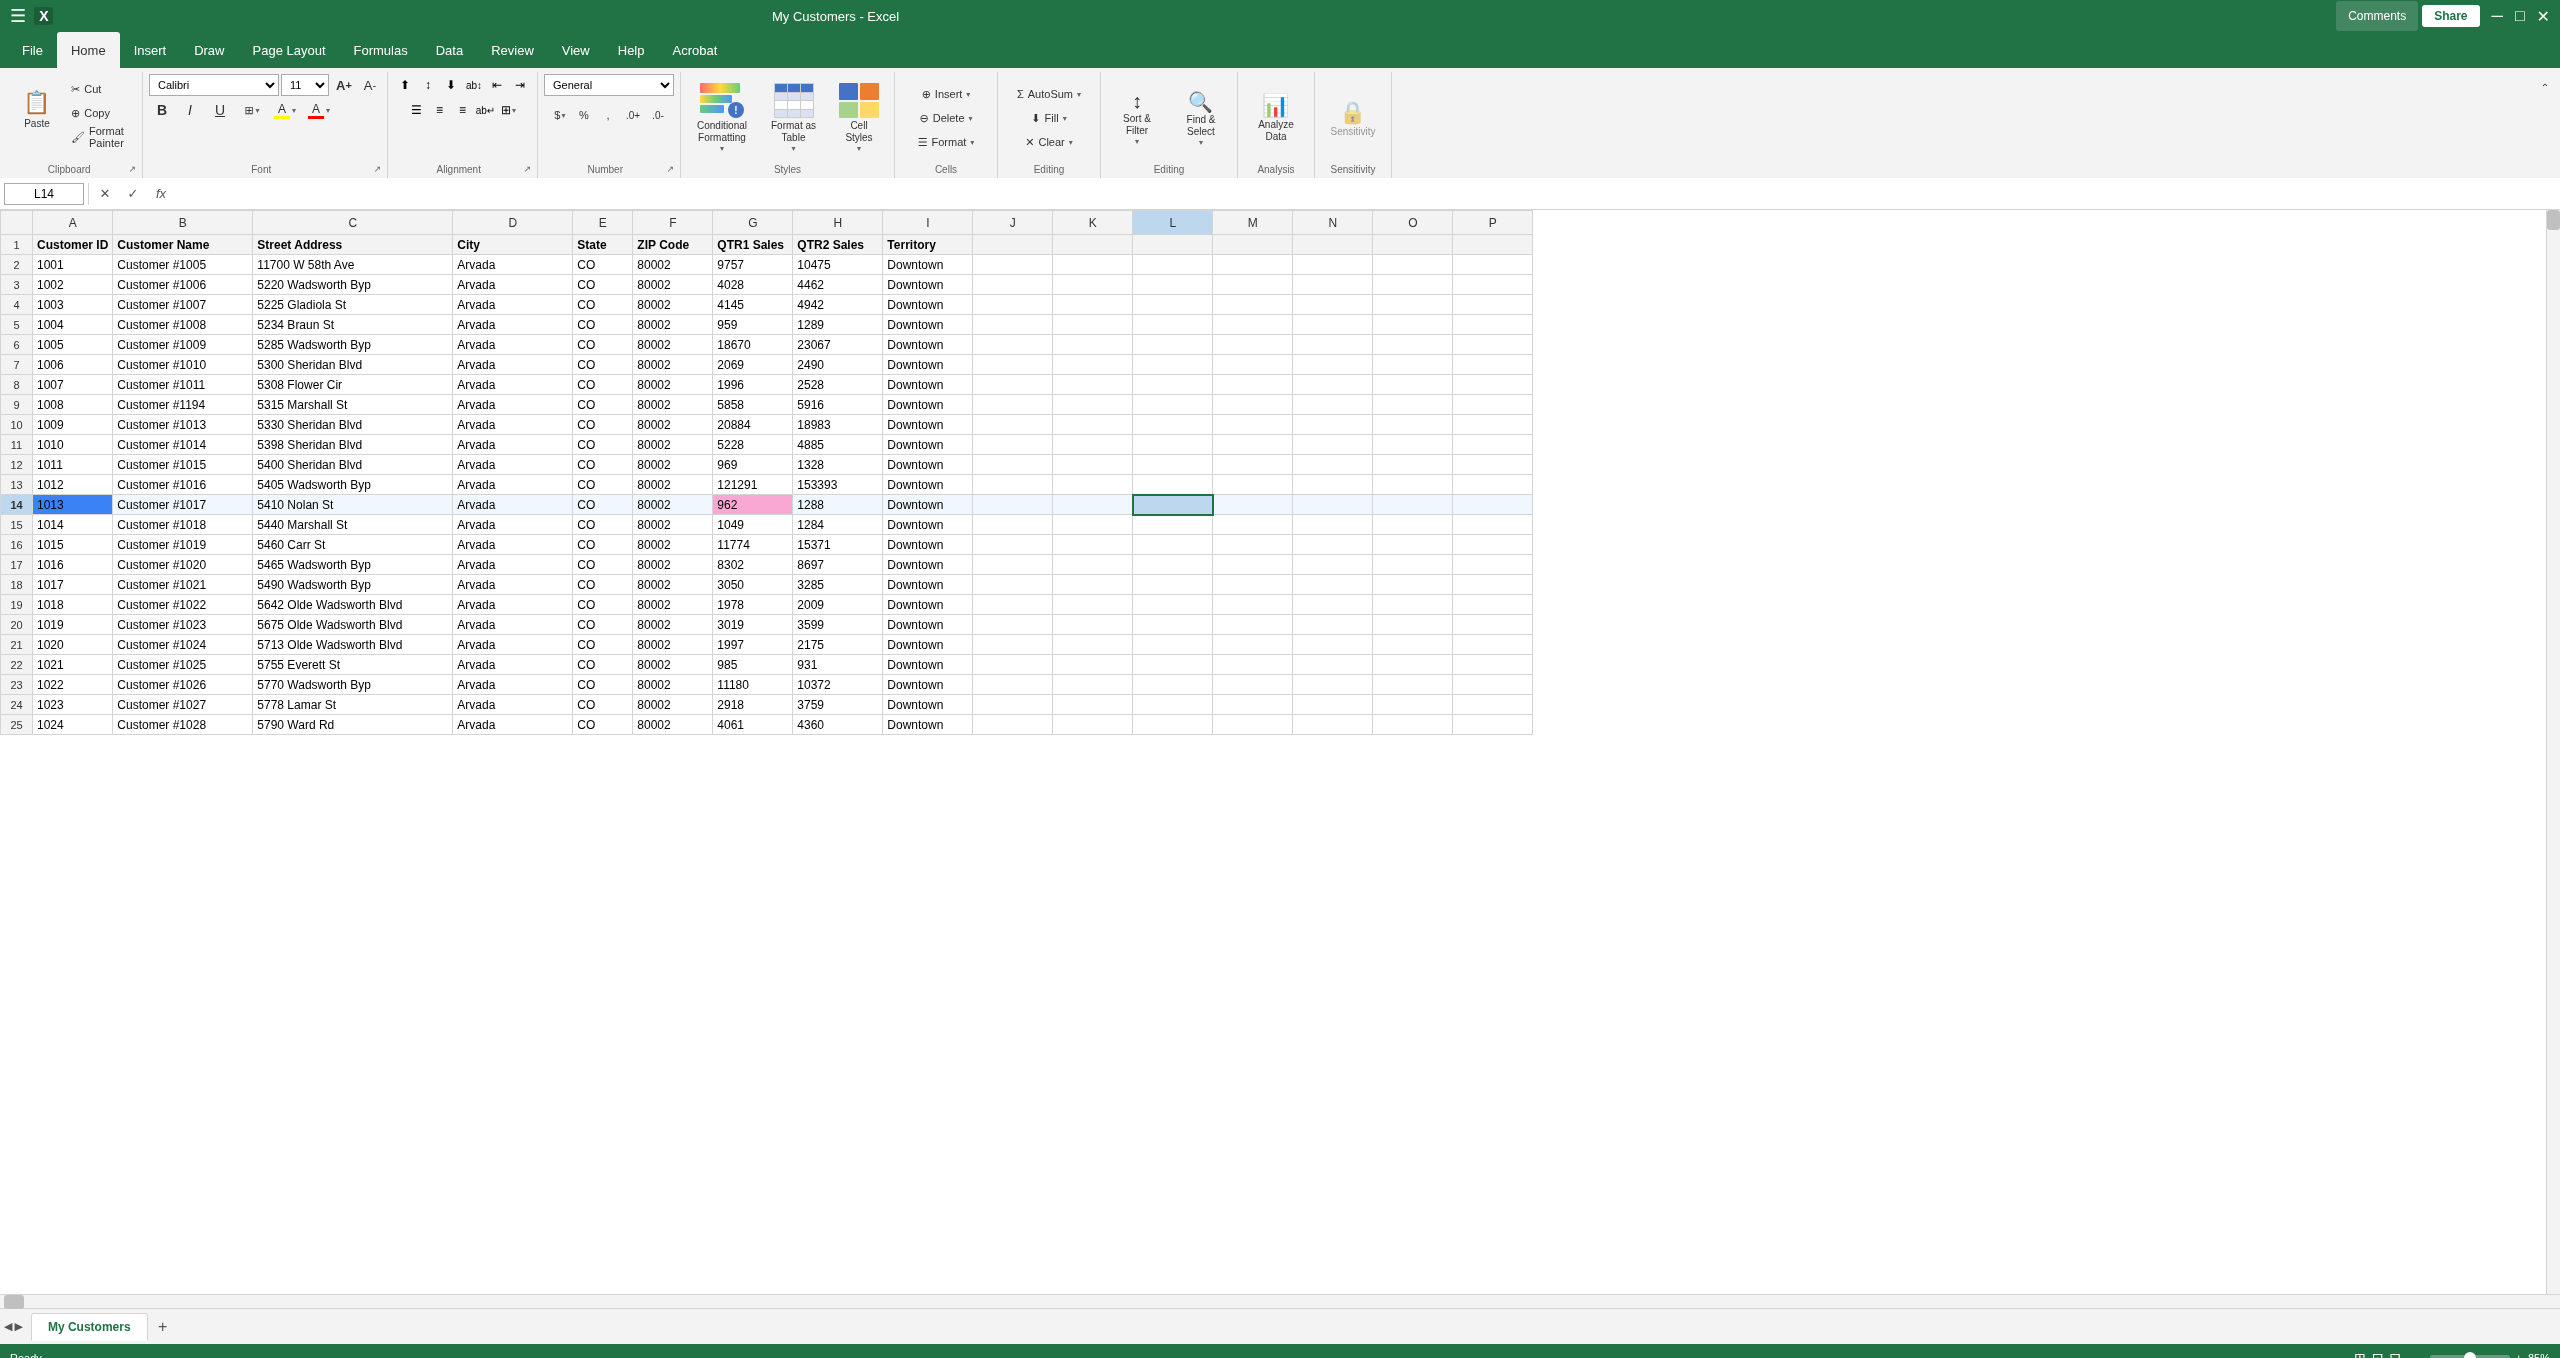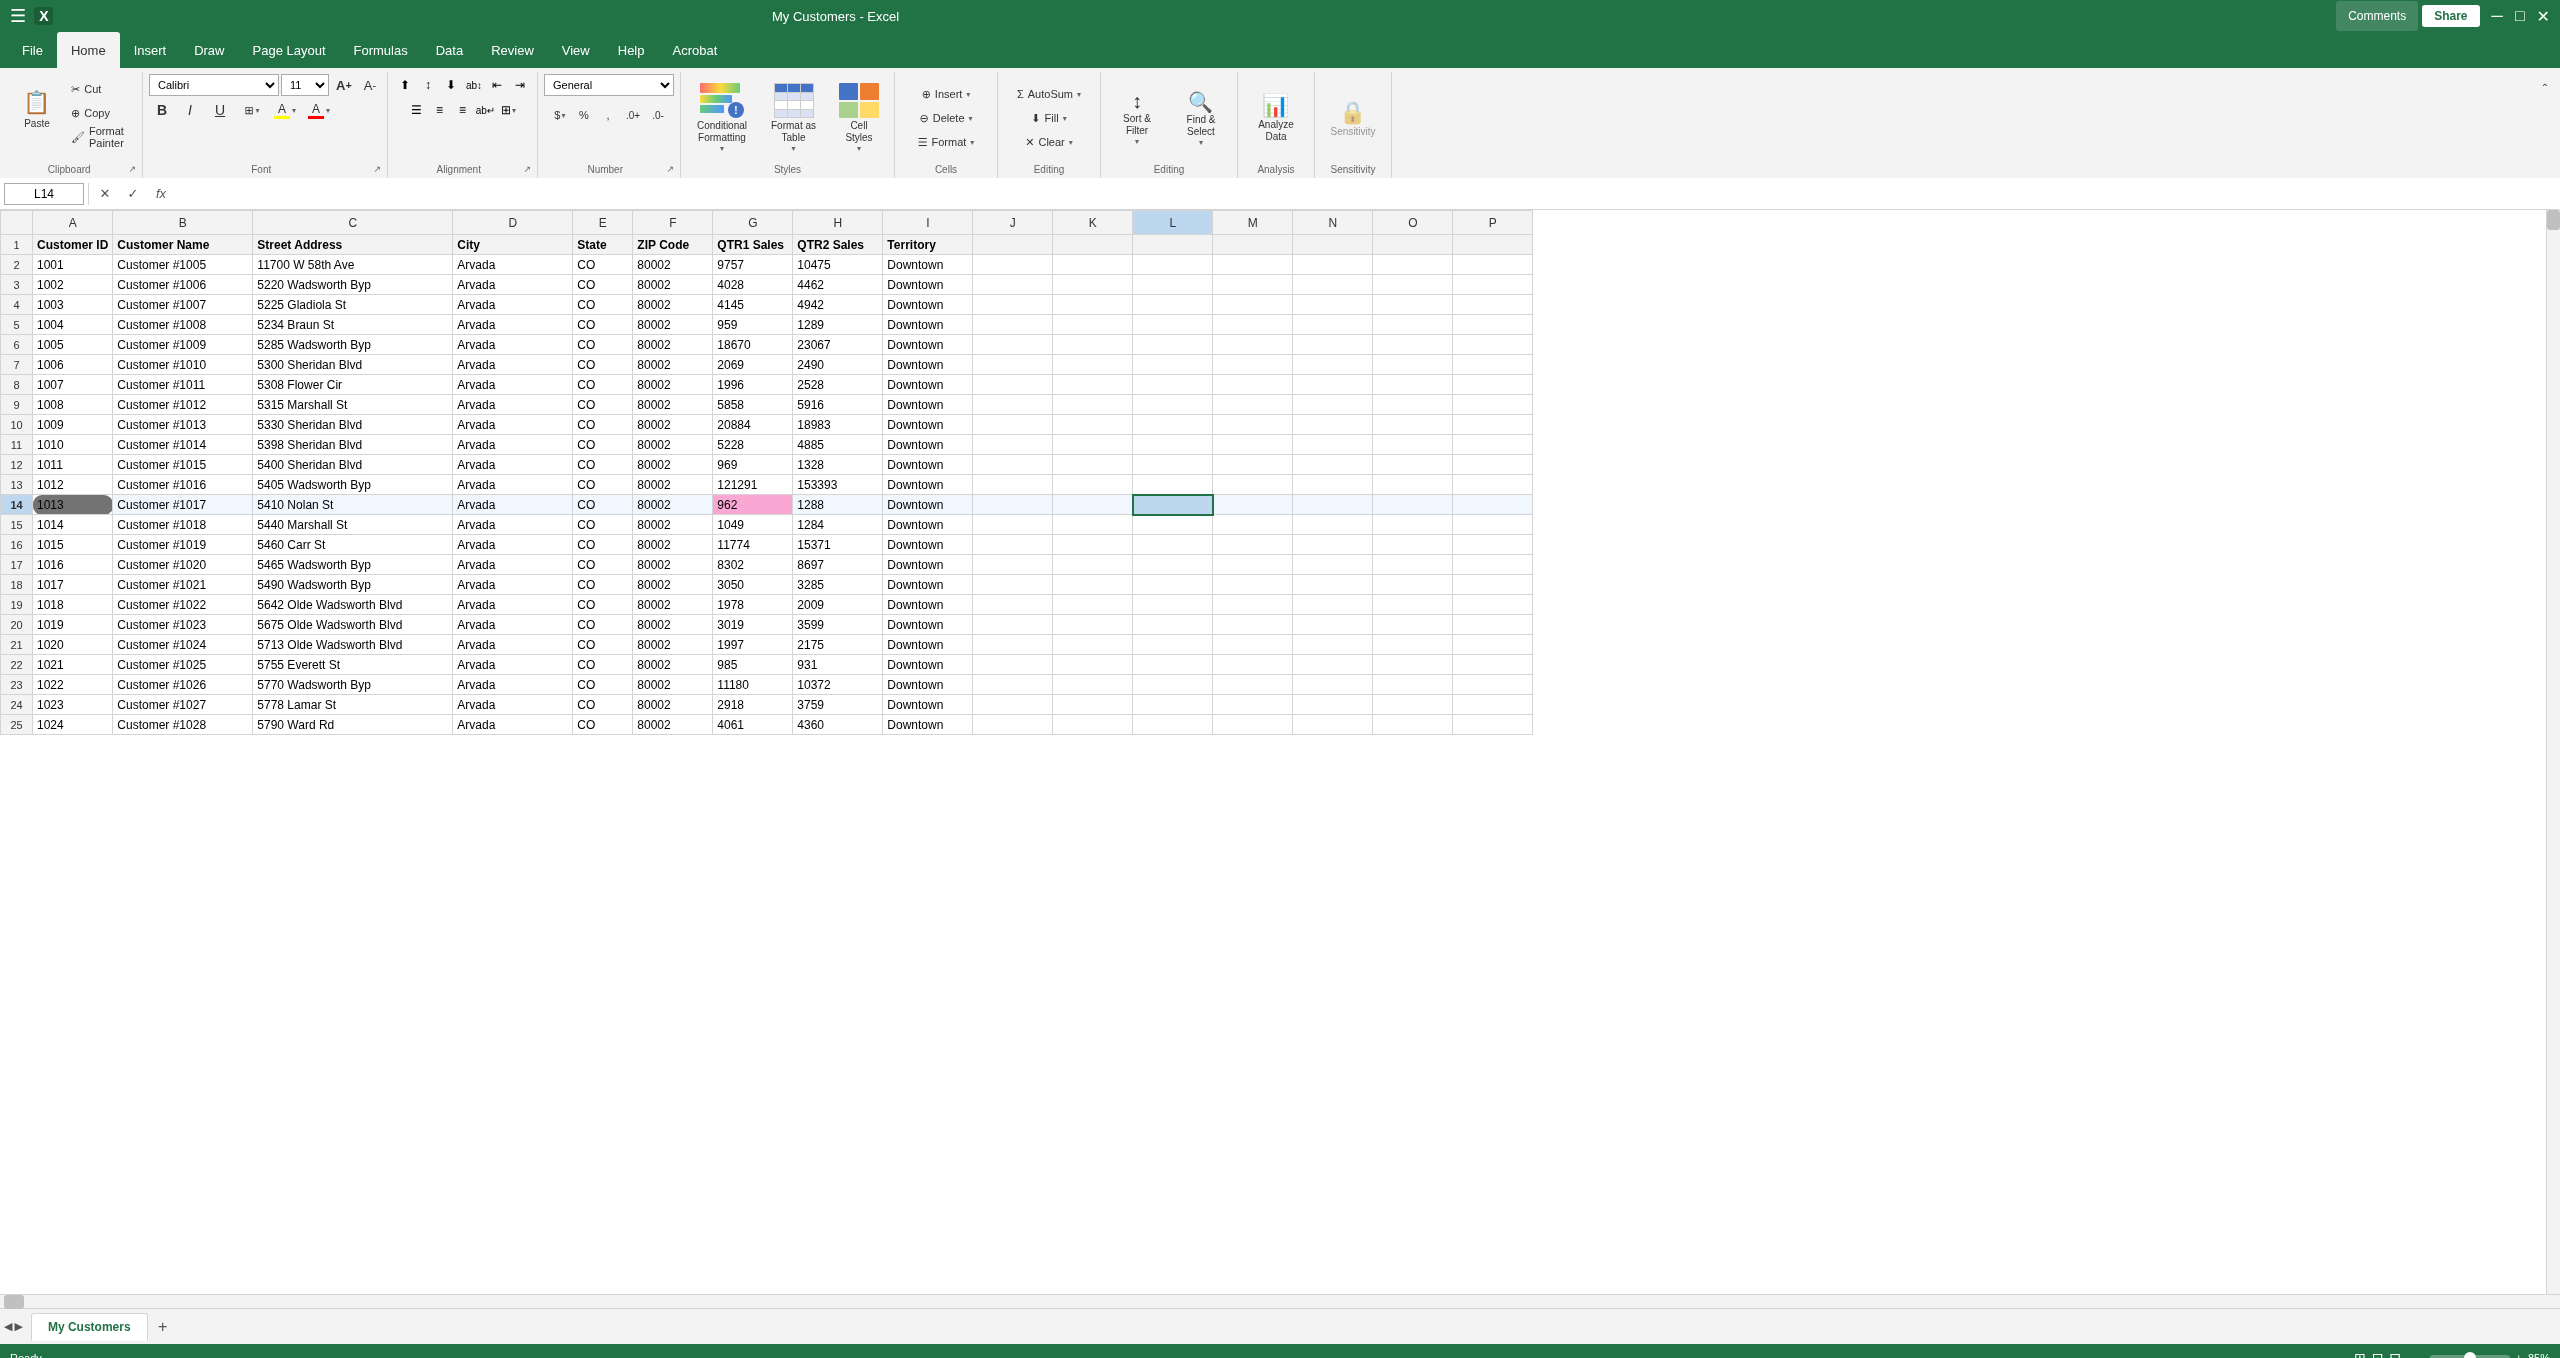--- a/index.html
+++ b/index.html
@@ -813,21 +813,21 @@
               <td class="cell"></td>
               <td class="cell"></td>
               <td class="cell"></td>
               <td class="cell"></td>
               <td class="cell"></td>
               <td class="cell"></td>
             </tr>
             <tr>
               <td class="row-num">9</td>
               <td class="cell">1008</td>
-              <td class="cell">Customer #1012</td>
+              <td class="cell">Customer #1194</td>
               <td class="cell">5315 Marshall St</td>
               <td class="cell">Arvada</td>
               <td class="cell">CO</td>
               <td class="cell">80002</td>
               <td class="cell">5858</td>
               <td class="cell">5916</td>
               <td class="cell">Downtown</td>
               <td class="cell"></td>
               <td class="cell"></td>
               <td class="cell"></td>
@@ -907,21 +907,21 @@
               <td class="cell"></td>
               <td class="cell"></td>
               <td class="cell"></td>
               <td class="cell"></td>
               <td class="cell"></td>
               <td class="cell"></td>
               <td class="cell"></td>
             </tr>
             <tr>
               <td class="row-num" style="background: rgb(189, 215, 238); font-weight: bold;">14</td>
-              <td class="cell" style="background: #737373; border-radius: 9px;">1013</td>
+              <td class="cell" style="background: #3b82f6;">1013</td>
               <td class="cell" style="background: rgb(240, 247, 255);">Customer #1017</td>
               <td class="cell" style="background: rgb(240, 247, 255);">5410 Nolan St</td>
               <td class="cell" style="background: rgb(240, 247, 255);">Arvada</td>
               <td class="cell" style="background: rgb(240, 247, 255);">CO</td>
               <td class="cell" style="background: rgb(240, 247, 255);">80002</td>
               <td class="cell" style="background: #f9a8d4;">962</td>
               <td class="cell" style="background: rgb(240, 247, 255);">1288</td>
               <td class="cell" style="background: rgb(240, 247, 255);">Downtown</td>
               <td class="cell" style="background: rgb(240, 247, 255);"></td>
               <td class="cell" style="background: rgb(240, 247, 255);"></td>

